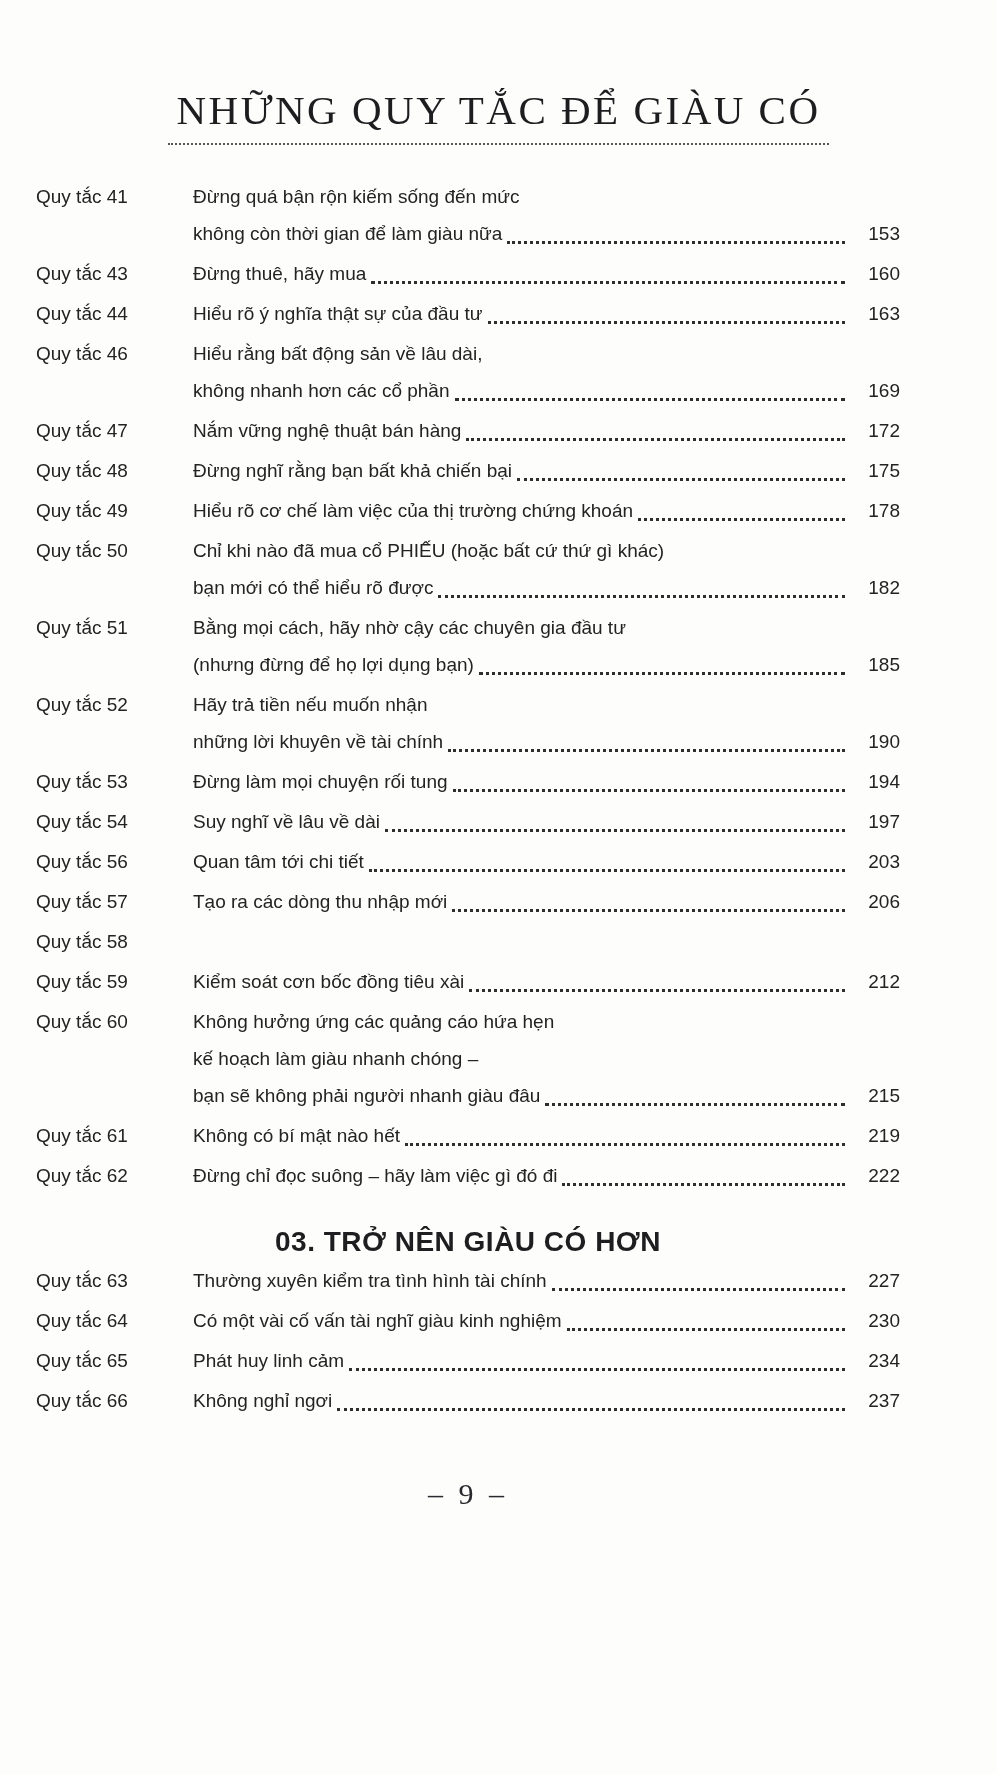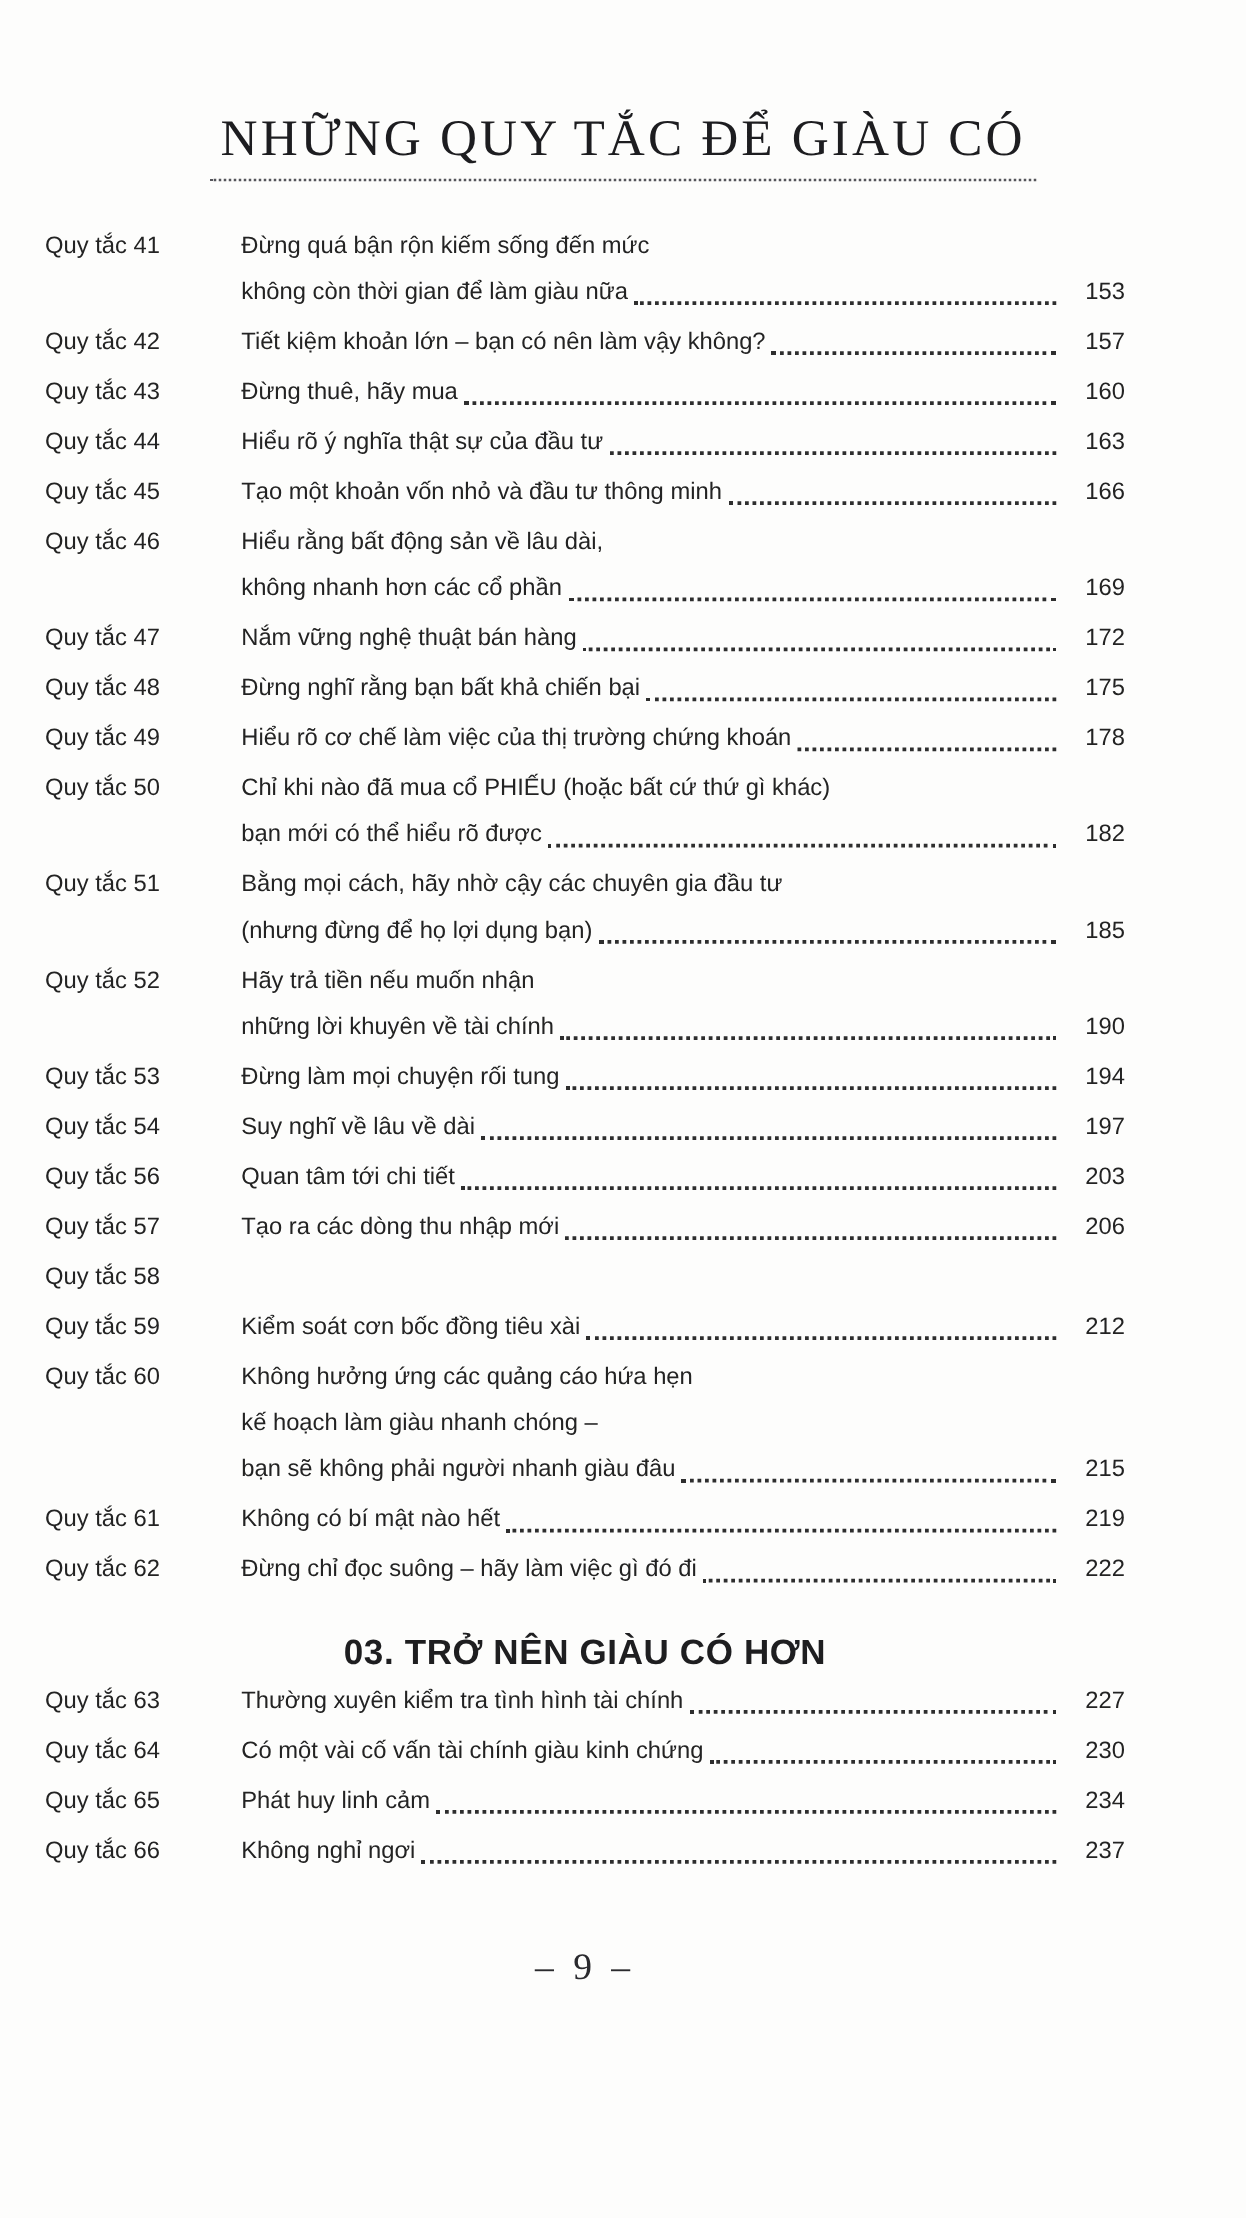--- a/index.html
+++ b/index.html
@@ -114,56 +114,36 @@
     <div class="entry-body">
           <div class="toc-line">Đừng quá bận rộn kiếm sống đến mức</div>
           <div class="toc-line-last">
             <span class="line-text">không còn thời gian để làm giàu nữa</span>
             <span class="leader"></span>
             <span class="page-num">153</span>
           </div>
         </div>
   </div>
       <div class="entry">
-    <div class="entry-label">Quy tắc 42</div>
-    <div class="entry-body">
-          <div class="toc-line-last">
-            <span class="line-text">Tiết kiệm khoản lớn – bạn có nên làm vậy không?</span>
-            <span class="leader"></span>
-            <span class="page-num">157</span>
-          </div>
-        </div>
-  </div>
-      <div class="entry">
     <div class="entry-label">Quy tắc 43</div>
     <div class="entry-body">
           <div class="toc-line-last">
             <span class="line-text">Đừng thuê, hãy mua</span>
             <span class="leader"></span>
             <span class="page-num">160</span>
           </div>
         </div>
   </div>
       <div class="entry">
     <div class="entry-label">Quy tắc 44</div>
     <div class="entry-body">
           <div class="toc-line-last">
             <span class="line-text">Hiểu rõ ý nghĩa thật sự của đầu tư</span>
             <span class="leader"></span>
             <span class="page-num">163</span>
-          </div>
-        </div>
-  </div>
-      <div class="entry">
-    <div class="entry-label">Quy tắc 45</div>
-    <div class="entry-body">
-          <div class="toc-line-last">
-            <span class="line-text">Tạo một khoản vốn nhỏ và đầu tư thông minh</span>
-            <span class="leader"></span>
-            <span class="page-num">166</span>
           </div>
         </div>
   </div>
       <div class="entry">
     <div class="entry-label">Quy tắc 46</div>
     <div class="entry-body">
           <div class="toc-line">Hiểu rằng bất động sản về lâu dài,</div>
           <div class="toc-line-last">
             <span class="line-text">không nhanh hơn các cổ phần</span>
             <span class="leader"></span>
@@ -327,21 +307,21 @@
             <span class="line-text">Thường xuyên kiểm tra tình hình tài chính</span>
             <span class="leader"></span>
             <span class="page-num">227</span>
           </div>
         </div>
   </div>
       <div class="entry">
     <div class="entry-label">Quy tắc 64</div>
     <div class="entry-body">
           <div class="toc-line-last">
-            <span class="line-text">Có một vài cố vấn tài chính giàu kinh chứng</span>
+            <span class="line-text">Có một vài cố vấn tài nghĩ giàu kinh nghiệm</span>
             <span class="leader"></span>
             <span class="page-num">230</span>
           </div>
         </div>
   </div>
       <div class="entry">
     <div class="entry-label">Quy tắc 65</div>
     <div class="entry-body">
           <div class="toc-line-last">
             <span class="line-text">Phát huy linh cảm</span>

